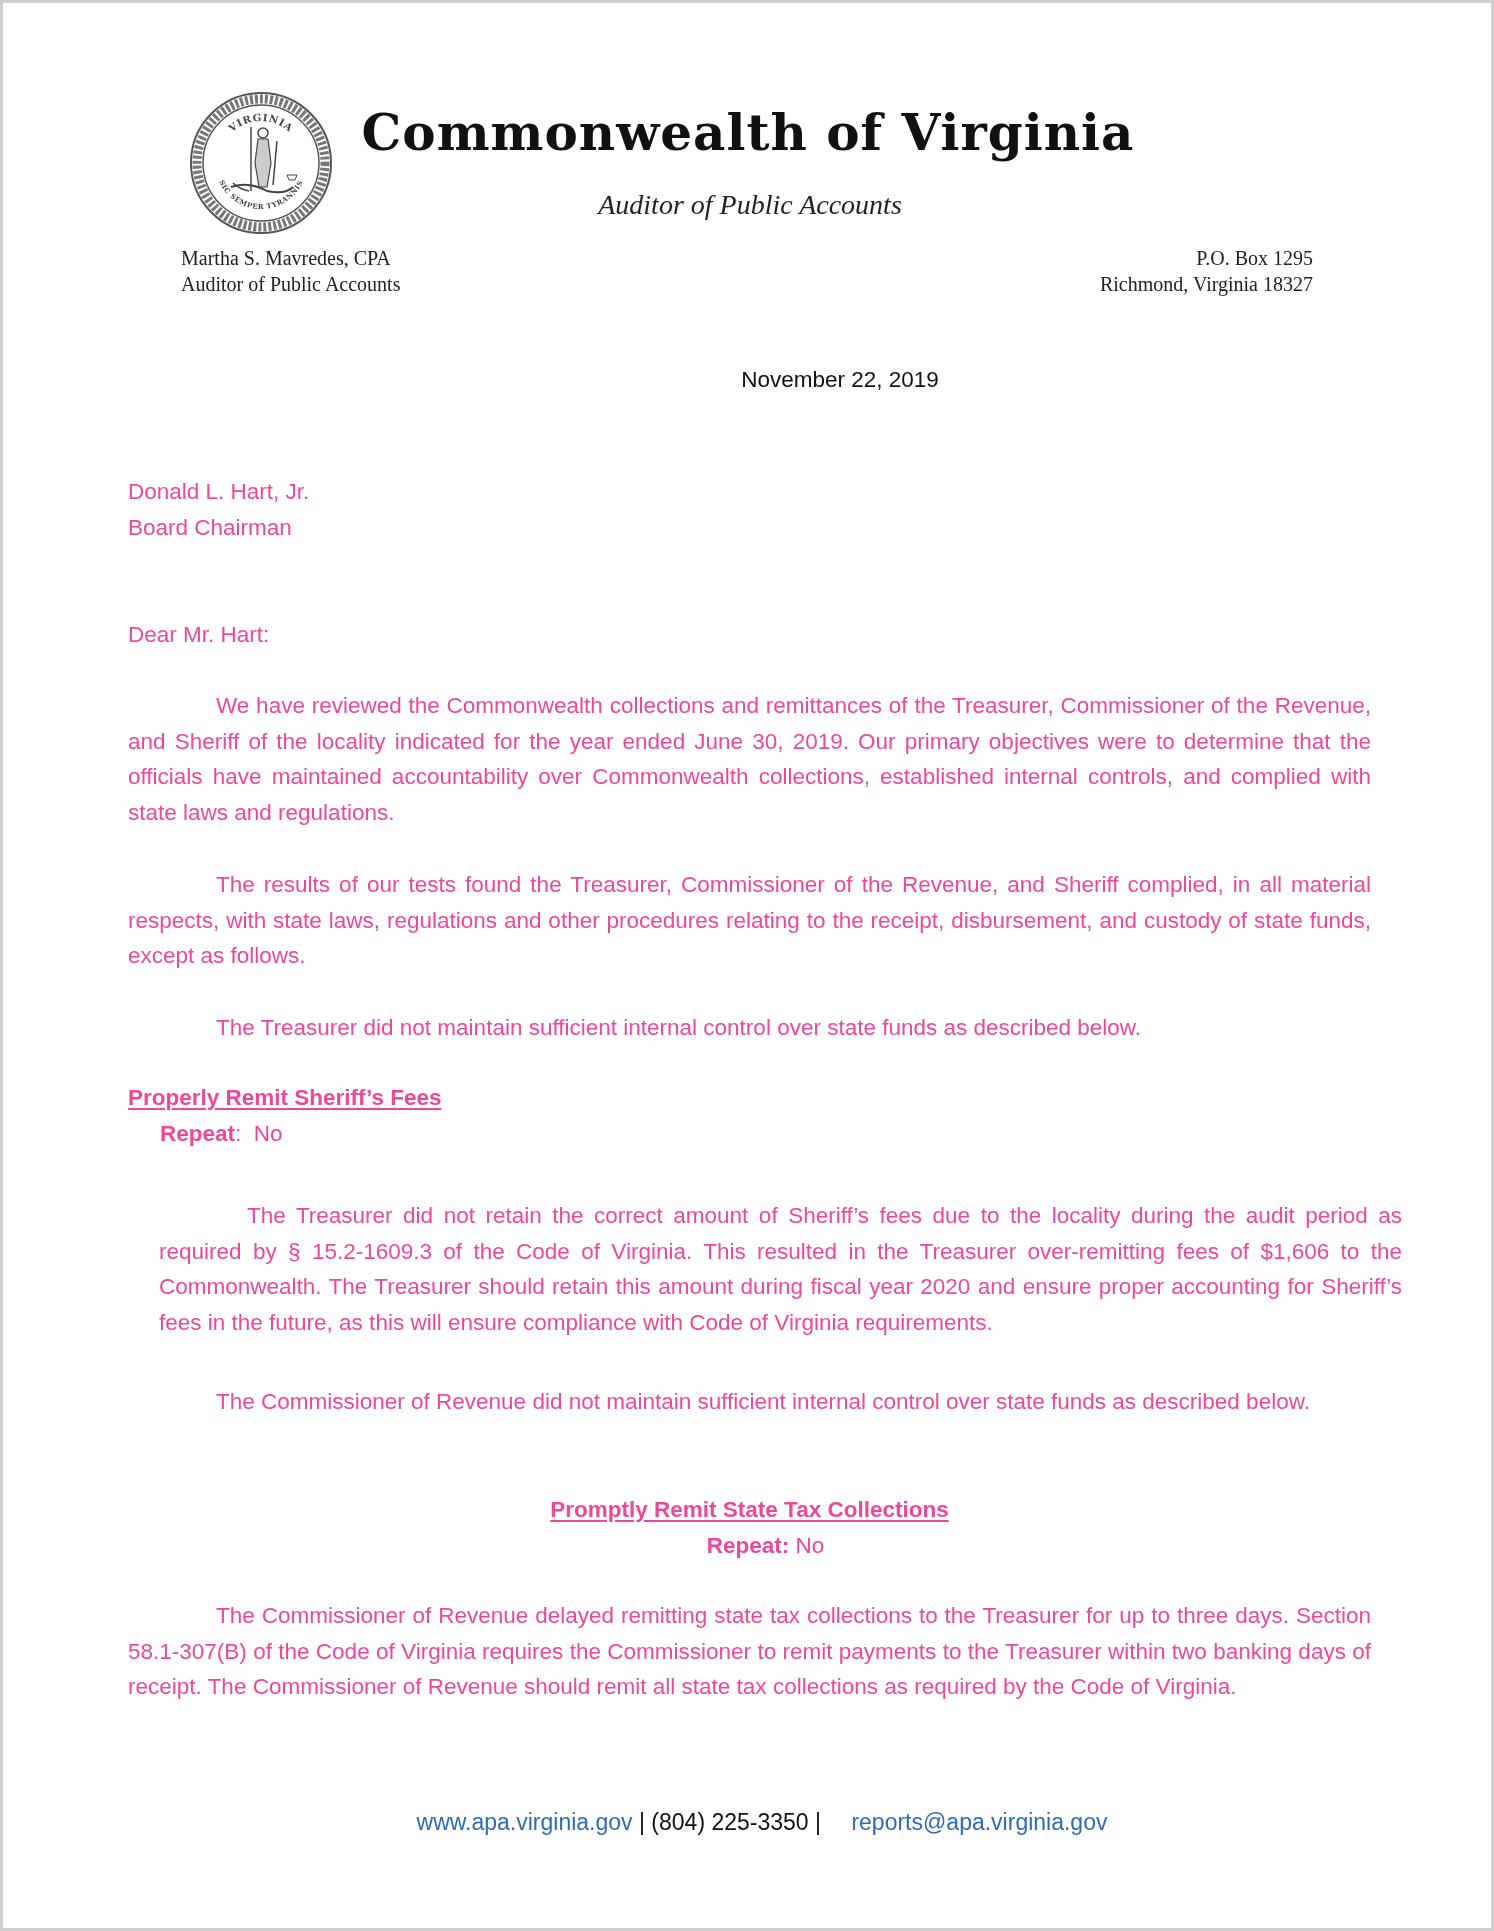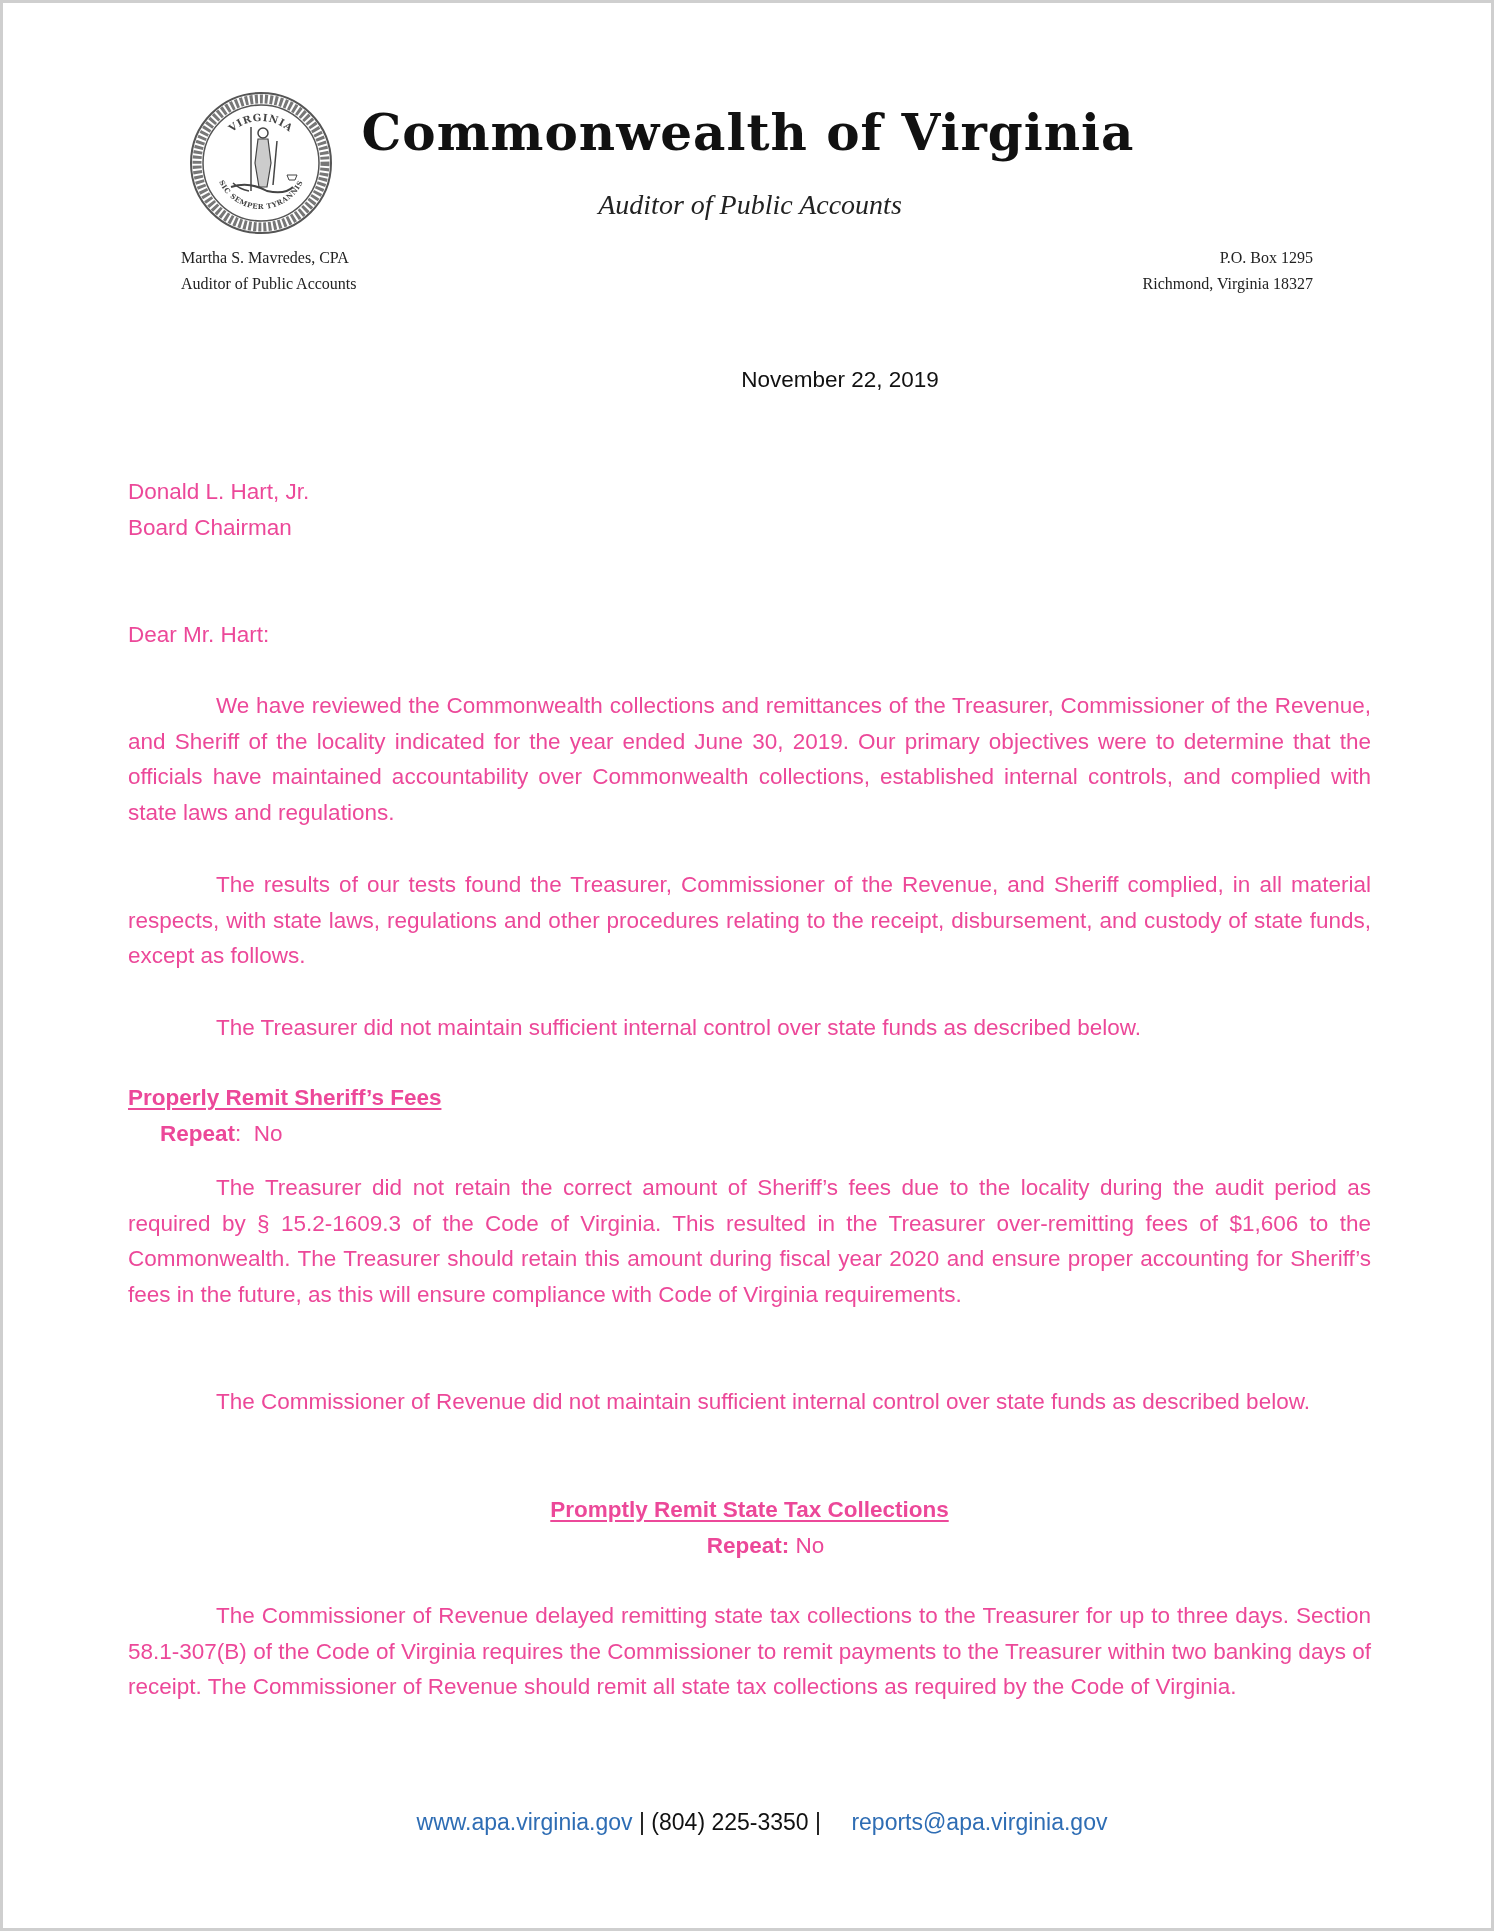--- a/index.html
+++ b/index.html
@@ -13,21 +13,21 @@
     position: absolute; left: 0; width: 1494px; top: 100px; text-align: center;
     font-family: "DejaVu Serif", serif; font-weight: bold; font-size: 50px;
     letter-spacing: 1px; color: #111; transform: translateX(-2px);
   }
   .subtitle {
     position: absolute; left: 0; width: 1494px; top: 186px; text-align: center;
     font-family: "Liberation Serif", serif; font-style: italic; font-size: 28px; color: #222;
   }
   .hdr-left, .hdr-right {
     position: absolute; top: 242px; font-family: "Liberation Serif", serif;
-    font-size: 16px; line-height: 26px; color: #222;
+    font-size: 20px; line-height: 26px; color: #222;
   }
   .hdr-left { left: 178px; }
   .hdr-right { right: 178px; text-align: right; }
   .doc {
     position: absolute; left: 125px; width: 1243px;
     font-family: "Liberation Sans", sans-serif; font-size: 22.5px;
     color: #ec4899; line-height: 35.7px;
   }
   .date { position: absolute; left: 0; width: 1494px; top: 364px; text-align: center;
     font-family: "Liberation Sans", sans-serif; font-size: 22.5px; color: #111; transform: translateX(90px); }
@@ -102,21 +102,21 @@
     <p class="p">The Treasurer did not maintain sufficient internal control over state funds as described below.</p>
   </div>
 
   <div class="doc" style="top:1077px;">
     <div class="h">Properly Remit Sheriff’s Fees</div>
     <div>
       <span class="b">Repeat</span><span style="white-space:pre">:  </span><span>No</span>
     </div>
   </div>
 
-  <div class="doc" style="top:1167px;">
+  <div class="doc" style="top:1195px;margin-left:31px;">
     <p class="p">The Treasurer did not retain the correct amount of Sheriff’s fees due to the locality during the audit period as required by § 15.2-1609.3 of the Code of Virginia.  This resulted in the Treasurer over-remitting fees of $1,606 to the Commonwealth.  The Treasurer should retain this amount during fiscal year 2020 and ensure proper accounting for Sheriff’s fees in the future, as this will ensure compliance with Code of Virginia requirements.</p>
   </div>
 
   <div class="doc" style="top:1381px;">
     <p class="p">The Commissioner of Revenue did not maintain sufficient internal control over state funds as described below.</p>
   </div>
 
   <div class="doc" style="top:1489px;text-align:center;">
     <div class="h">Promptly Remit State Tax Collections</div>
     <div>

